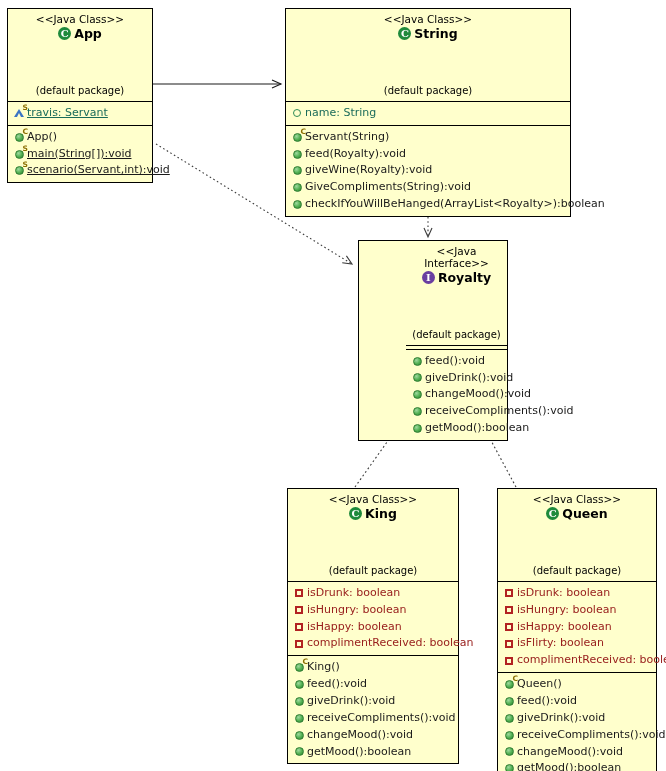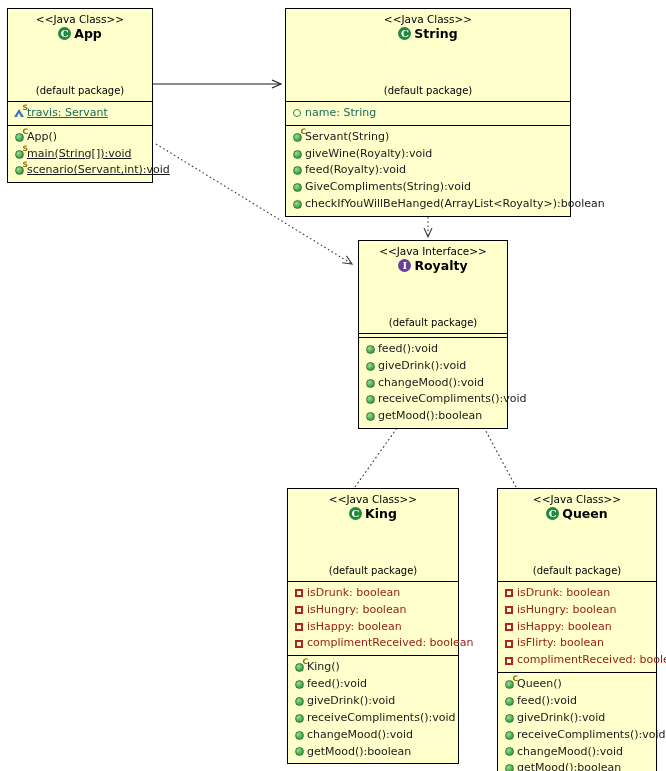--- a/index.html
+++ b/index.html
@@ -274,44 +274,44 @@
         <span class="mi">
           <span class="dot-green"></span>
             <span class="sup sup-c">C</span>
         </span>
         <span class="mtext">Servant(String)</span>
       </div>
       <div class="member meth">
         <span class="mi">
             <span class="dot-green"></span>
           </span>
+        <span class="mtext">feed(Royalty):void</span>
+      </div>
+      <div class="member meth">
+        <span class="mi">
+            <span class="dot-green"></span>
+          </span>
         <span class="mtext">giveWine(Royalty):void</span>
       </div>
       <div class="member meth">
         <span class="mi">
             <span class="dot-green"></span>
           </span>
-        <span class="mtext">feed(Royalty):void</span>
-      </div>
-      <div class="member meth">
-        <span class="mi">
-            <span class="dot-green"></span>
-          </span>
         <span class="mtext">GiveCompliments(String):void</span>
       </div>
       <div class="member meth">
         <span class="mi">
             <span class="dot-green"></span>
           </span>
         <span class="mtext">checkIfYouWillBeHanged(ArrayList&lt;Royalty&gt;):boolean</span>
       </div>
     </div>
   </div>
 
-  <div class="uml-class" style="left:358px; top:240px; width:150px;">
+  <div class="uml-class" style="left:358px; top:240px; width:150px;padding-left:47px;">
     <div class="hdr">
       <div class="stereo">&lt;&lt;Java Interface&gt;&gt;</div>
       <div class="cname">
         <span class="icon-iface">I</span>
         <span>Royalty</span>
       </div>
       <div class="pkg">(default package)</div>
     </div>
     <div class="sep-double"></div>
     <div class="compartment">

